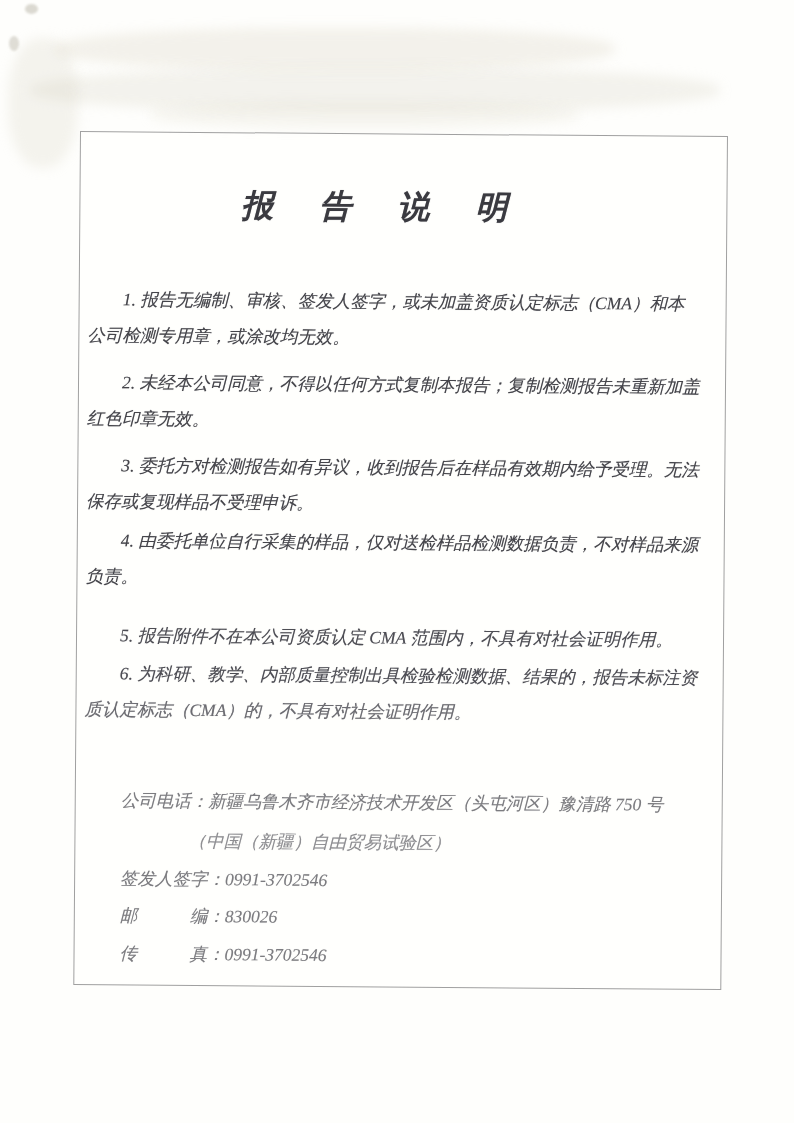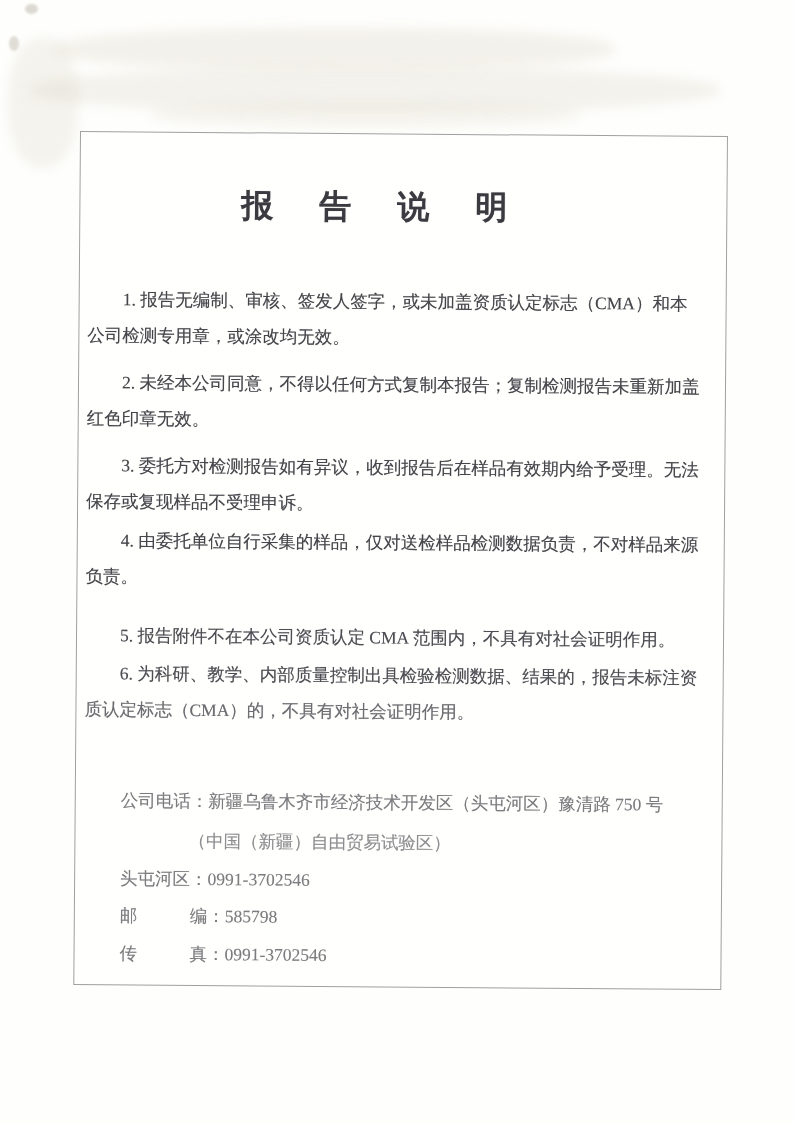--- a/index.html
+++ b/index.html
@@ -2,20 +2,21 @@
 <html><head>
 <meta charset="utf-8">
 <style>
   html,body{margin:0;padding:0;background:#e9e9e9;}
   .page{
     position:relative;
     width:794px;height:1123px;
     background:#fefefc;
     overflow:hidden;
     font-family:"Liberation Serif","DejaVu Serif",serif;
+    font-style:italic;
   }
   
   .smudge{position:absolute;filter:blur(6px);border-radius:45%;pointer-events:none;}
   .s1{left:55px;top:28px;width:560px;height:42px;background:rgba(214,208,192,0.28);}
   .s2{left:30px;top:68px;width:690px;height:44px;background:rgba(214,208,192,0.26);}
   .s3{left:8px;top:38px;width:70px;height:130px;background:rgba(210,204,188,0.22);}
   .s4{left:150px;top:102px;width:430px;height:26px;background:rgba(214,208,192,0.20);}
   .speck{position:absolute;filter:blur(1px);border-radius:50%;pointer-events:none;}
   .k1{left:25px;top:4px;width:13px;height:10px;background:rgba(178,172,158,0.45);}
   .k2{left:9px;top:36px;width:10px;height:15px;background:rgba(178,172,158,0.40);}
@@ -103,25 +104,25 @@
       <div class="line c3">质认定标志（CMA）的，不具有对社会证明作用。</div>
     </div>
 
     <div class="cline" style="top:650px">
       <span>公司电话：</span><span>新疆乌鲁木齐市经济技术开发区（头屯河区）豫清路 750 号</span>
     </div>
 
     <div class="cline cline2" style="top:690px">（中国（新疆）自由贸易试验区）</div>
 
     <div class="cline" style="top:728px">
-      <span>头屯河区：</span><span>0991-3702546</span>
+      <span>签发人签字：</span><span>0991-3702546</span>
     </div>
 
     <div class="cline" style="top:765px">
-      <span>邮　　　编：</span><span>585798</span>
+      <span>邮　　　编：</span><span>830026</span>
     </div>
 
     <div class="cline" style="top:803px">
       <span>传　　　真：</span><span>0991-3702546</span>
     </div>
 
   </div>
 </div>
 
 </body></html>

